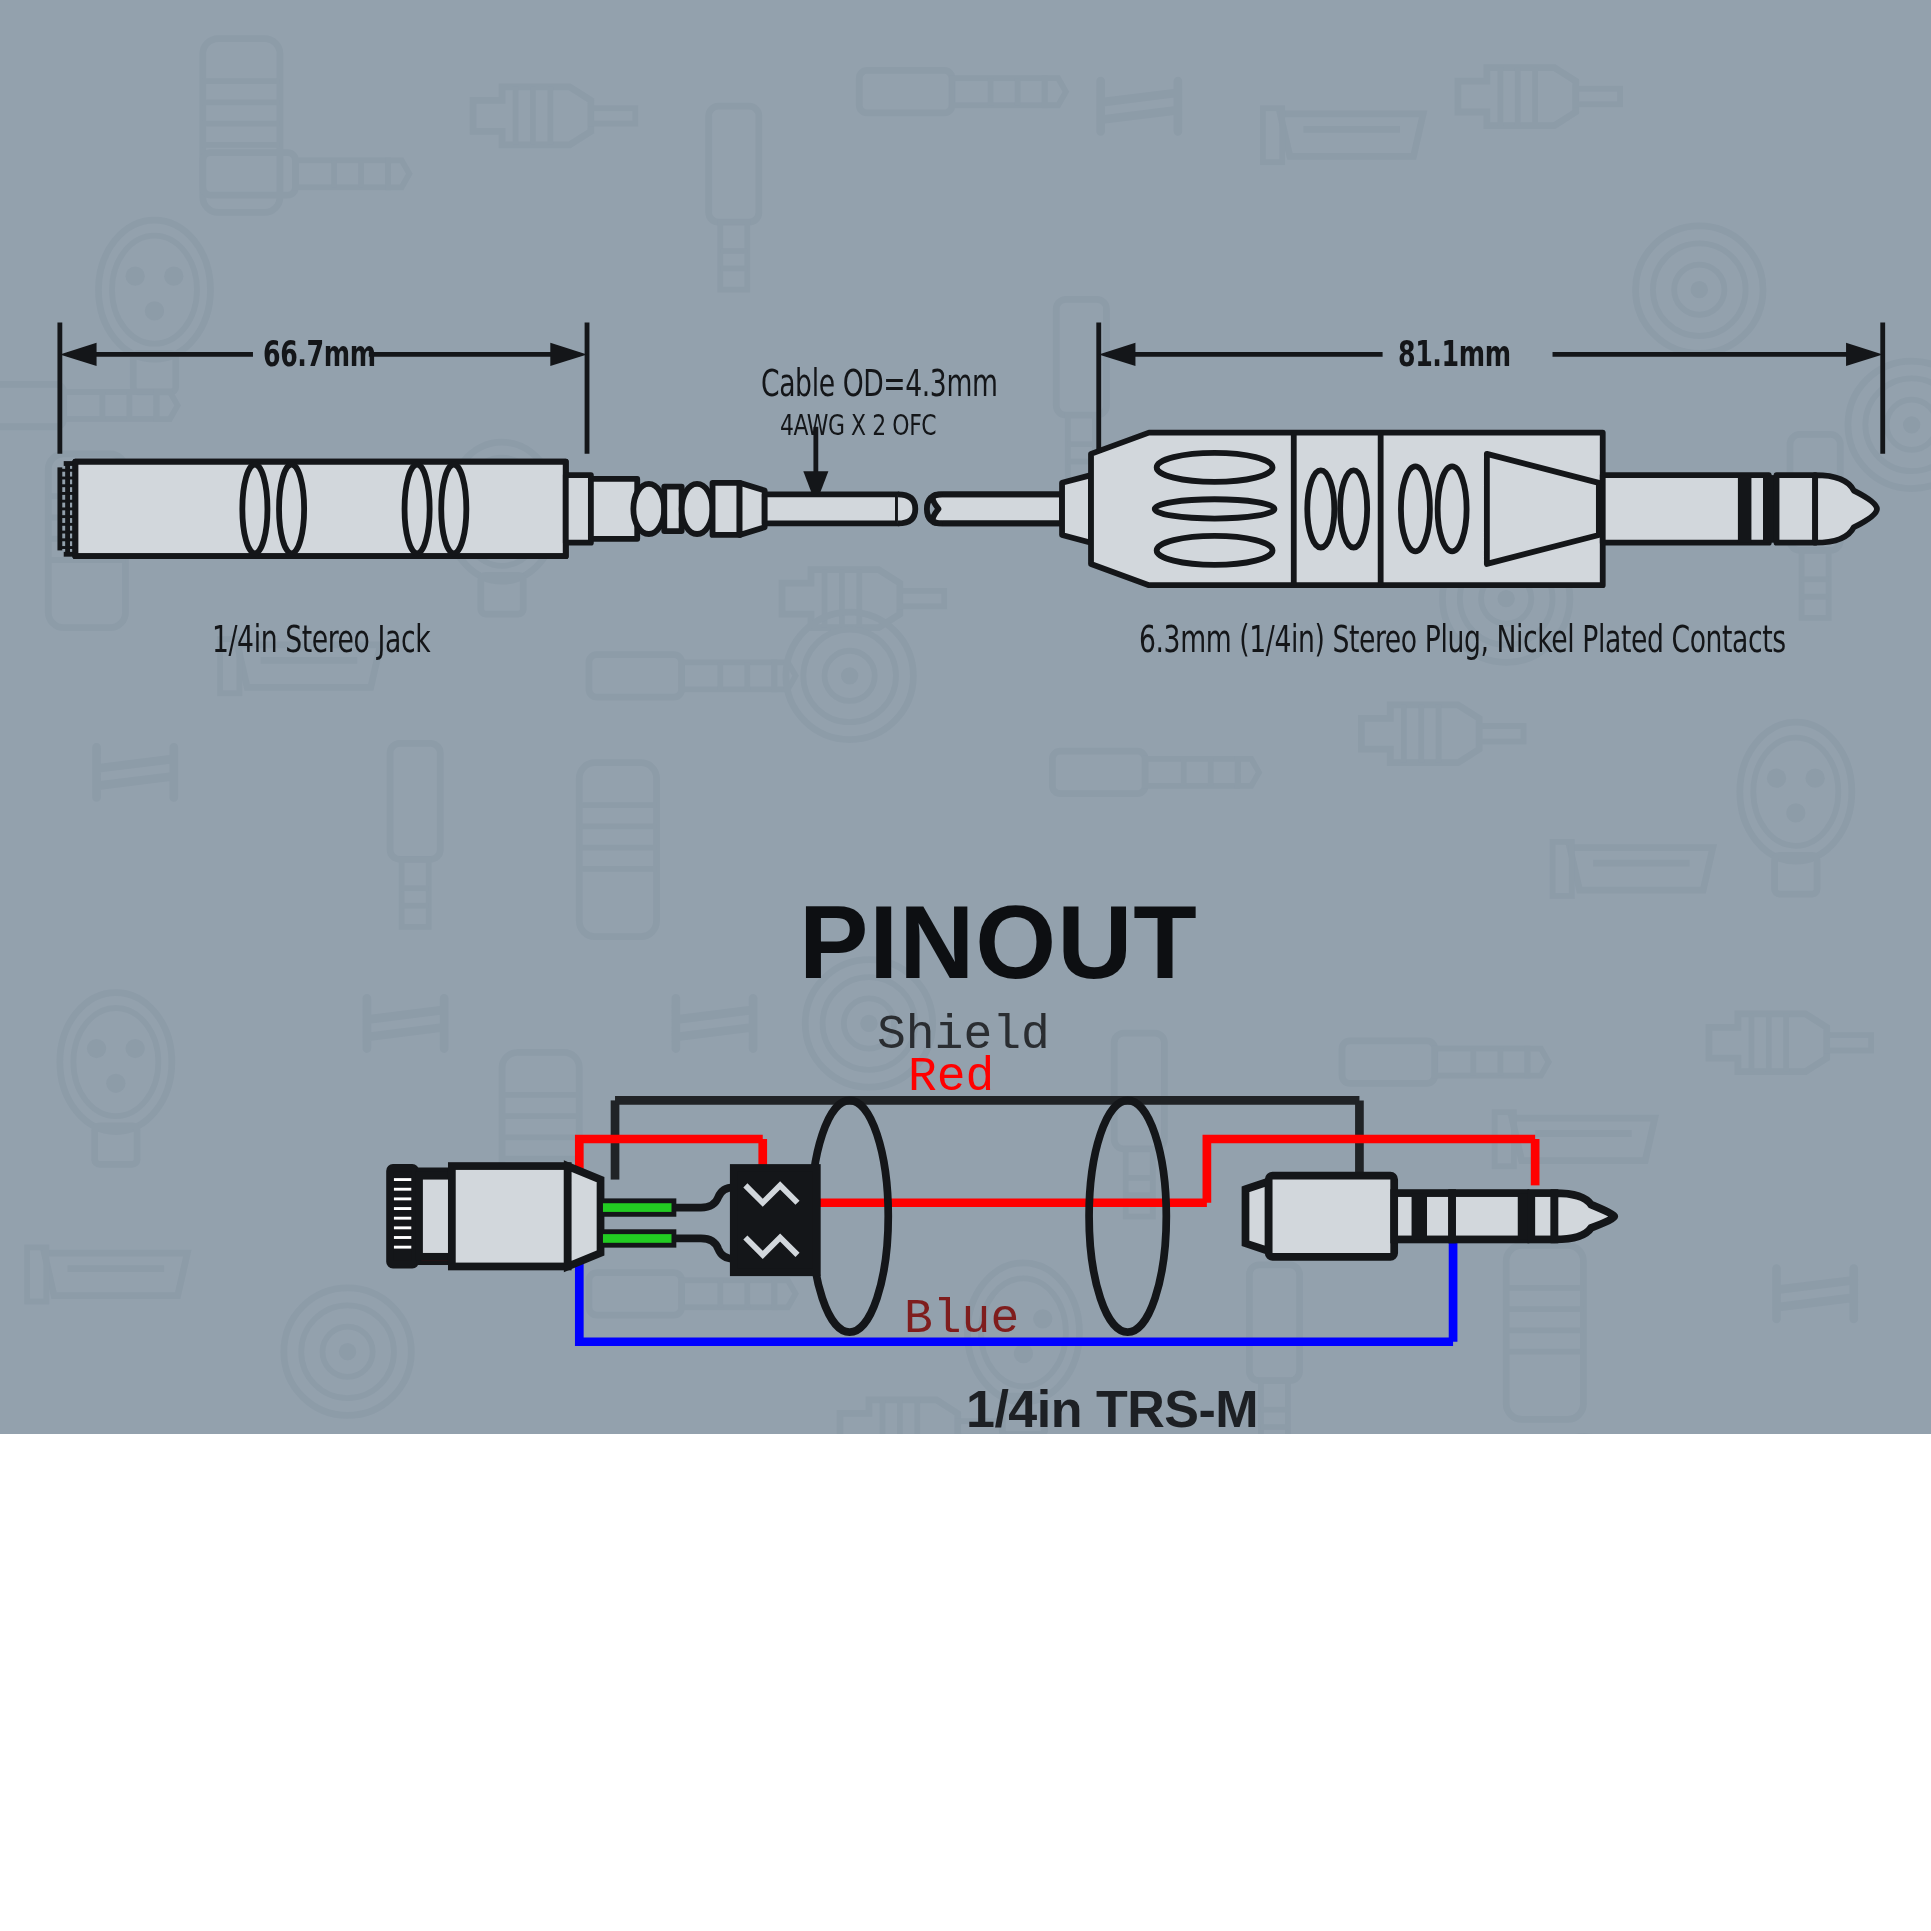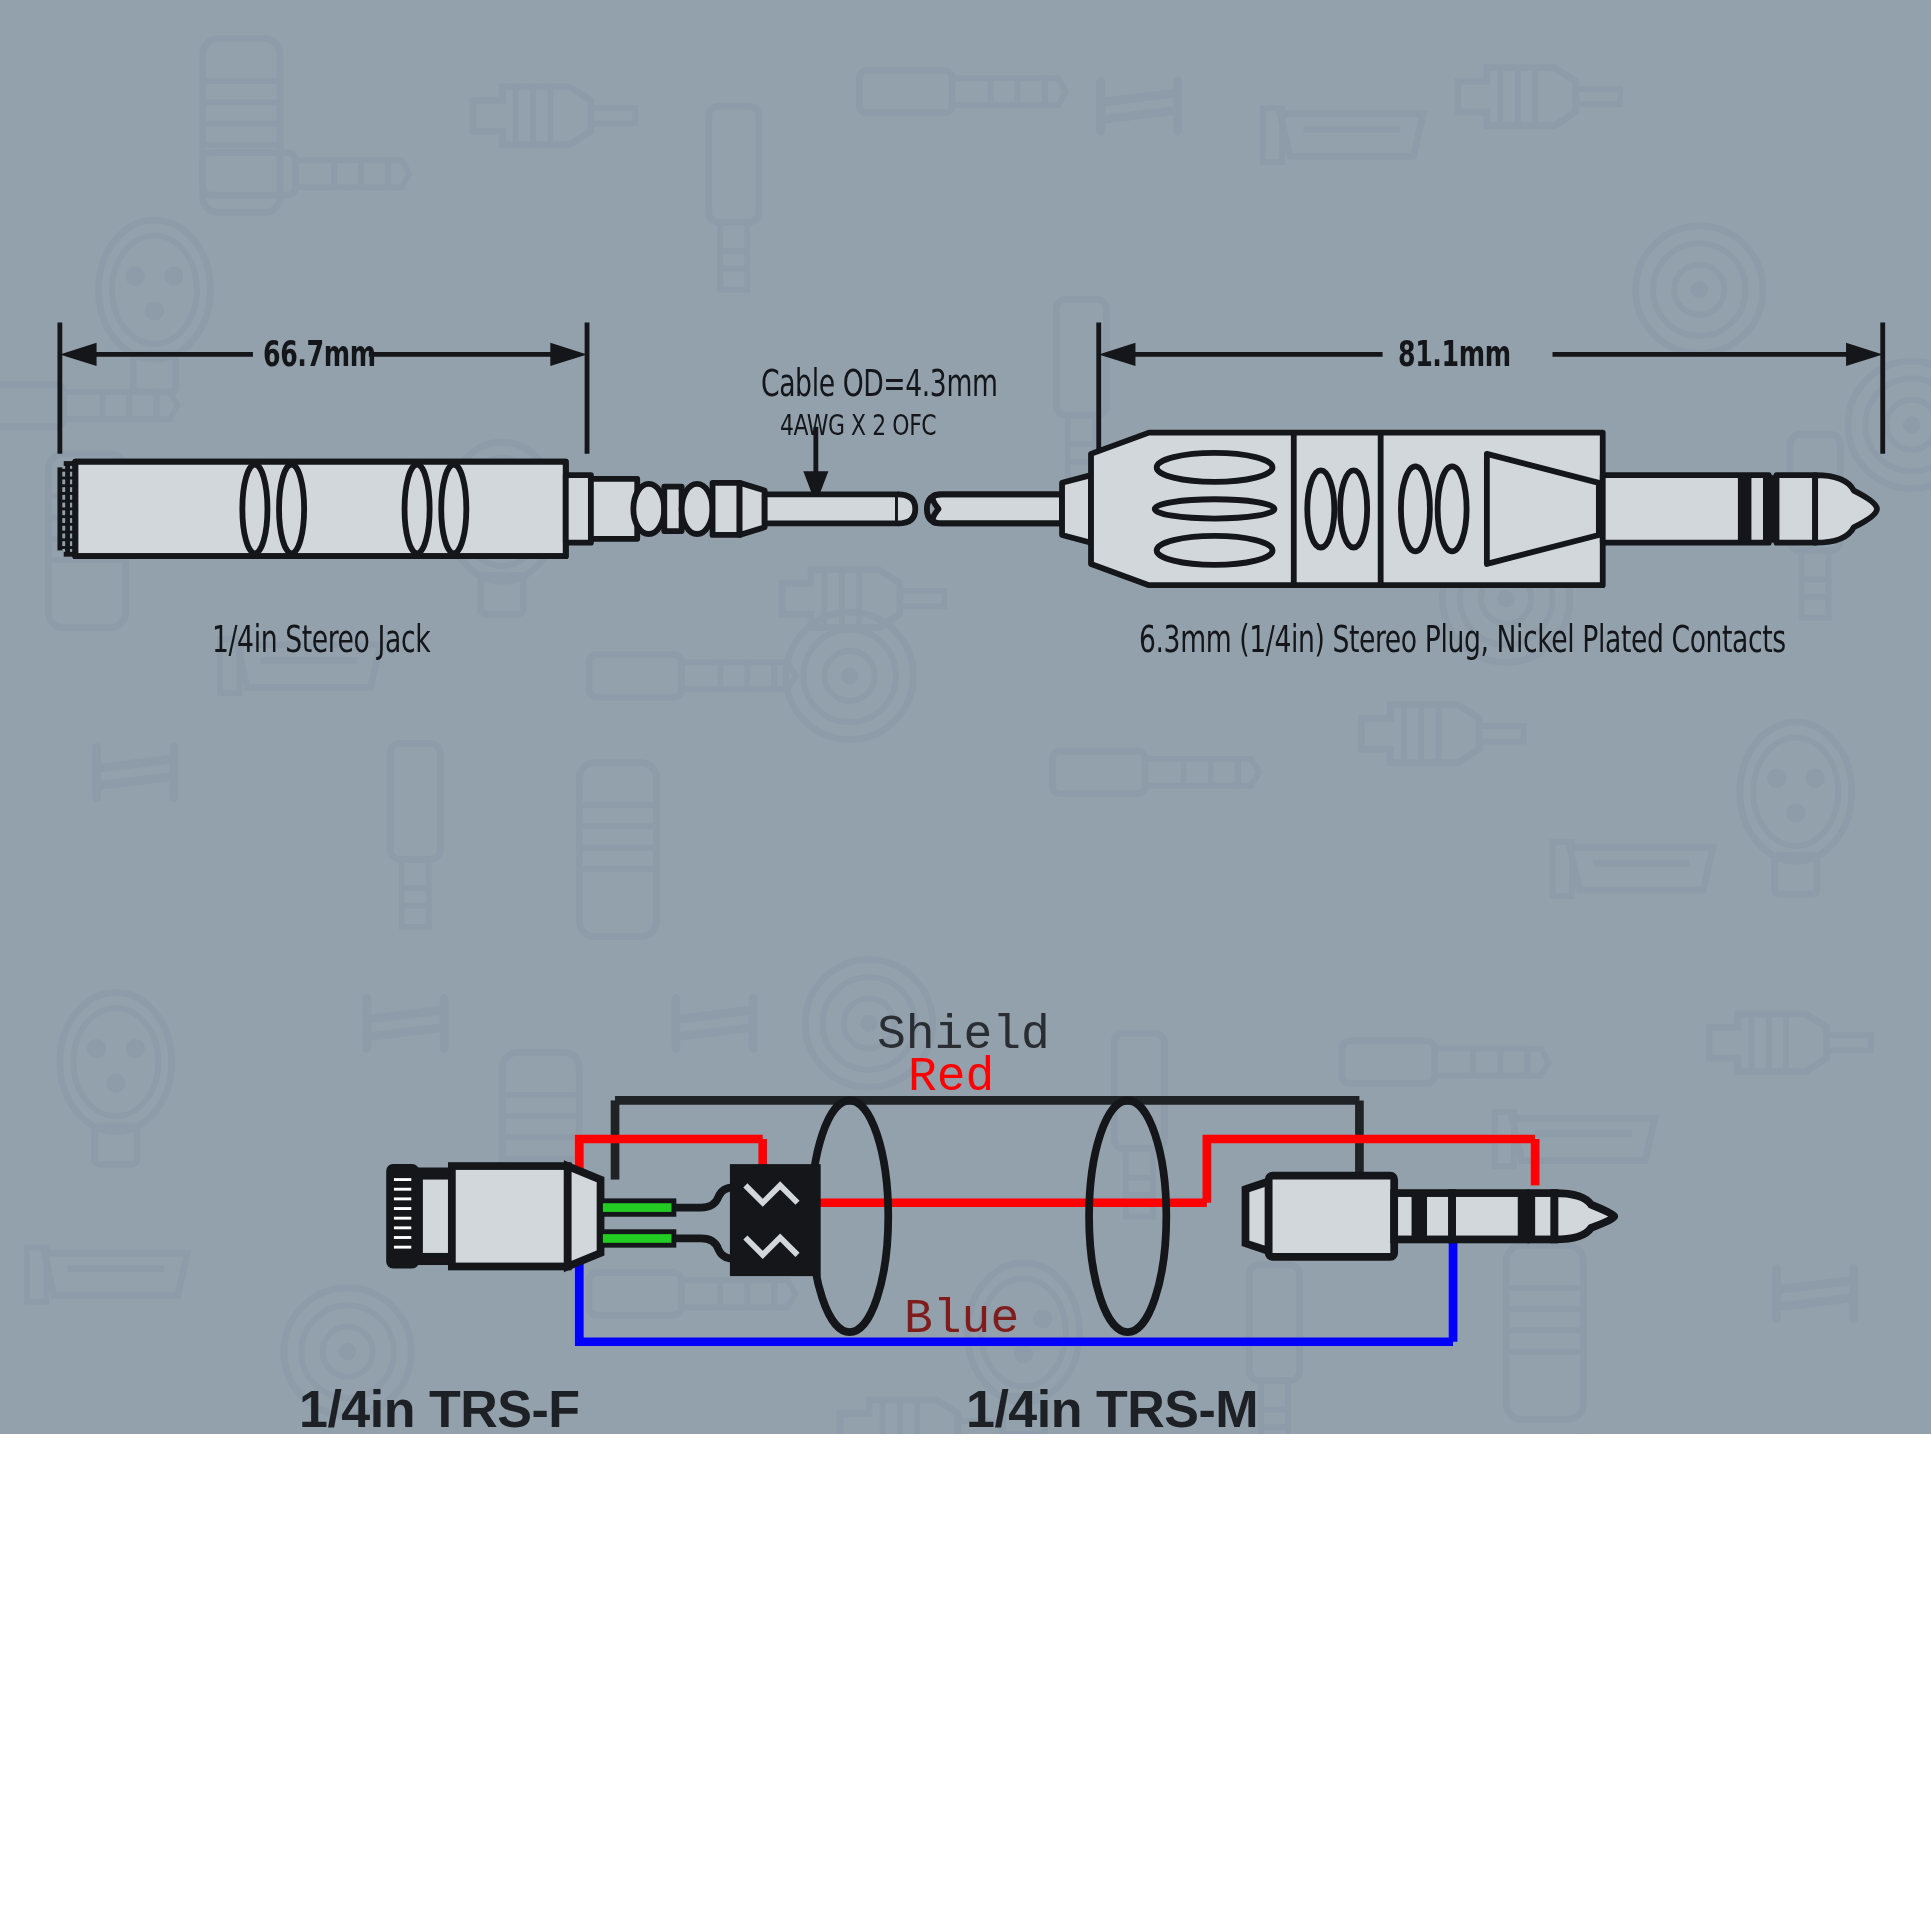--- a/index.html
+++ b/index.html
@@ -313,20 +313,21 @@
 
   <div class="abs cond dimtext" style="left:1398px; top:333px; width:164px;">81.1mm</div>
 
   <div class="abs cond captext" style="left:761px; top:362px; width:309px;">Cable OD=4.3mm</div>
   <div class="abs cond subtext" style="left:780px; top:408px; width:251px;">4AWG X 2 OFC</div>
 
   <div class="abs cond captext" style="left:212px; top:618px; width:309px;">1/4in Stereo Jack</div>
 
   <div class="abs cond captext" style="left:1139px; top:618px; width:927px;">6.3mm (1/4in) Stereo Plug, Nickel Plated Contacts</div>
 
+  <div class="abs pinout-title" style="left:799px; top:883px;">PINOUT</div>
 
   <svg class="abs" style="left:0; top:1023px;" width="1931" height="541" viewBox="0 0 2000 560">
 
     <g fill="none" stroke="#202326" stroke-width="9">
       <path d="M637,80 L637,160 L637,162"></path>
       <path d="M637,80 L1408,80"></path>
       <path d="M1408,80 L1408,200 L1290,200"></path>
     </g>
 
     <g fill="none" stroke="#ff0000" stroke-width="9">
@@ -397,21 +398,20 @@
       <path d="M1610,176 Q1640,176 1648,188 Q1672,198 1672,200 Q1672,203 1648,212 Q1640,224 1610,224 Z" fill="#d2d7dc"></path>
     </g>
   </svg>
 
   <div class="abs wirelabel" style="left:877px; top:1008px; color:#2a2d31;">Shield</div>
 
   <div class="abs wirelabel" style="left:908px; top:1050px; color:#ff0000;">Red</div>
 
   <div class="abs wirelabel" style="left:904px; top:1276px; color:#7f1d1d;margin-top:16px;">Blue</div>
 
-  <div class="abs endlabel" style="left:299px; top:1379px;">1/4in TRS-F</div>
 
   <div class="abs endlabel" style="left:966px; top:1379px;">1/4in TRS-M</div>
 
   <div id="logo">
     <svg width="238" height="238" viewBox="0 0 246 246">
       <g fill="none" stroke="#ffffff" stroke-width="22" stroke-linejoin="round" stroke-linecap="round">
         <path d="M40,62 L40,176 L72,176 L72,128 L174,128 L174,176 L206,176 L206,62 L174,62 L174,108 L72,108 L72,62 Z"></path>
       </g>
       <g stroke="#ffffff" stroke-width="18" stroke-linecap="round">
         <line x1="62" y1="108" x2="140" y2="84"></line>

